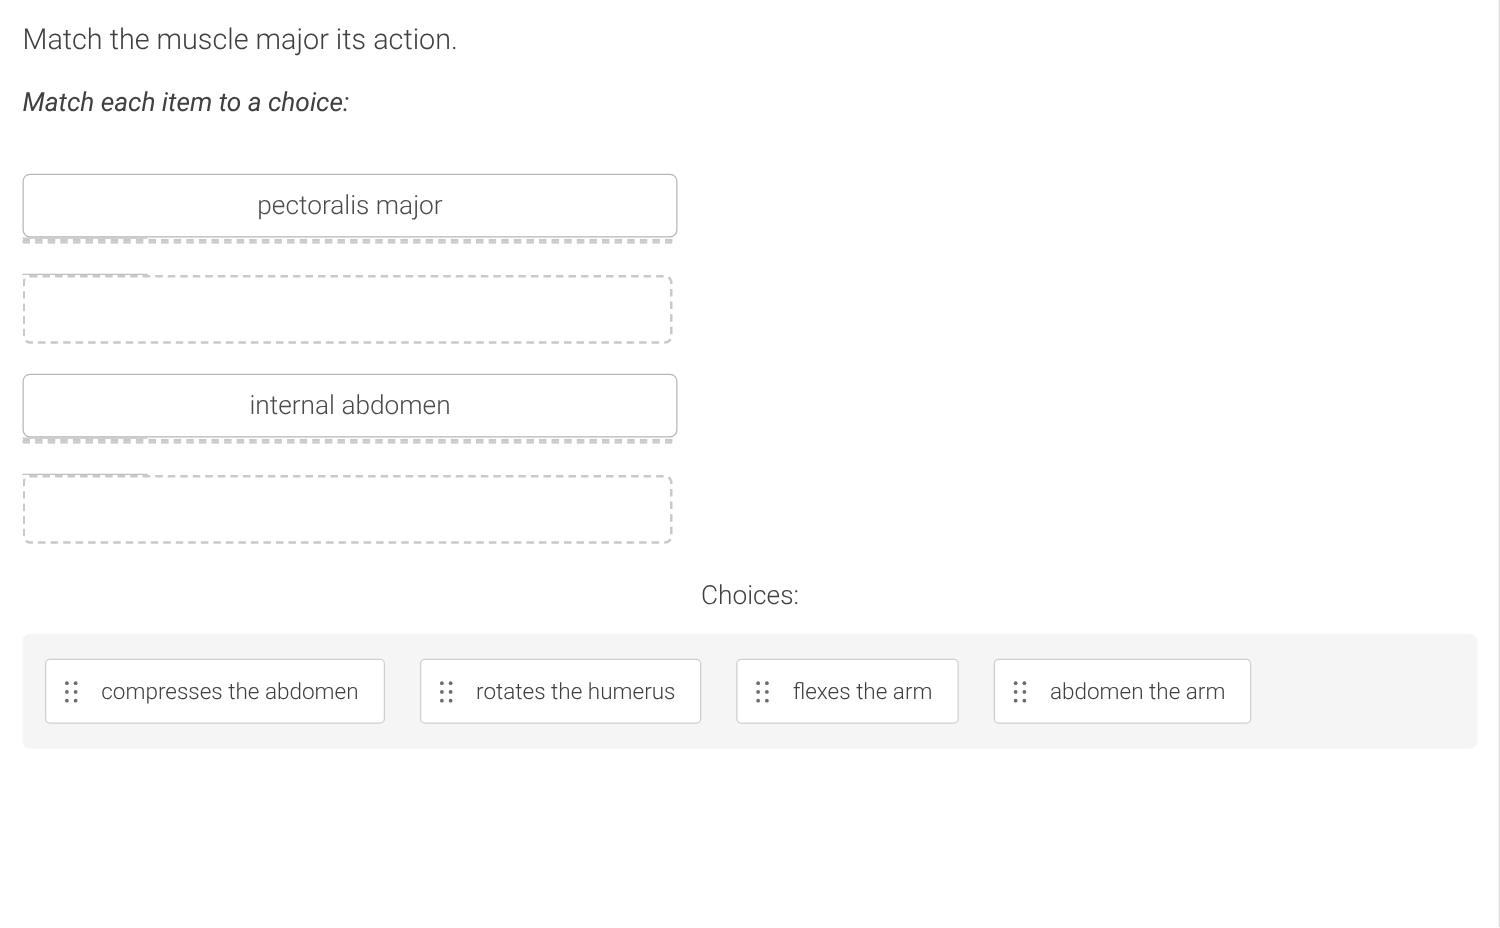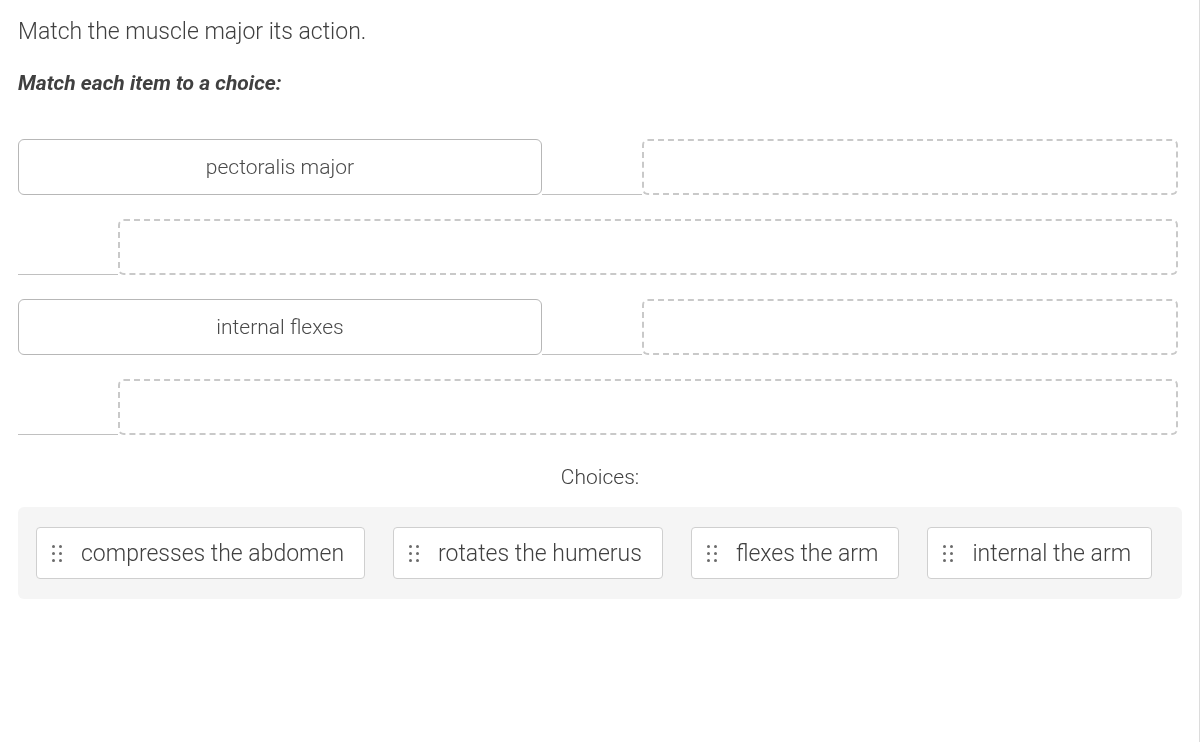--- a/index.html
+++ b/index.html
@@ -14,33 +14,34 @@
   }
   .question-title {
     font-size: 23px;
     font-weight: 300;
     color: #404040;
     margin-bottom: 26px;
   }
   .instruction {
     font-size: 21px;
     font-style: italic;
-    font-weight: 700;
+    font-weight: 400;
     color: #404040;
     margin-bottom: 44px;
   }
   .match-area {
     margin-left: 0;
     margin-bottom: 30px;
   }
   .match-row {
     display: flex;
-    align-items: flex-end;
+    align-items: flex-start;
     margin-bottom: 24px;
     height: 56px;
+    flex-direction: column;
   }
   .prompt-box {
     width: 524px;
     height: 56px;
     border: 1px solid #b7b7b7;
     border-radius: 6px;
     display: flex;
     align-items: center;
     justify-content: center;
     font-size: 21px;
@@ -79,21 +80,21 @@
     gap: 20px 28px;
   }
   .choice-chip {
     background: #ffffff;
     border: 1px solid #cfcfcf;
     border-radius: 4px;
     height: 52px;
     display: inline-flex;
     align-items: center;
     padding: 0 20px 0 14px;
-    font-size: 23px;
+    font-size: 18px;
     font-weight: 300;
     color: #404040;
     cursor: grab;
   }
   .drag-dots {
     width: 12px;
     height: 18px;
     position: relative;
     margin-right: 18px;
     flex-shrink: 0;
@@ -133,21 +134,21 @@
     <div class="connector"></div>
     <div class="drop-box"></div>
   </div>
 
   <div class="match-row">
     <div class="connector"></div>
     <div class="drop-box"></div>
   </div>
 
   <div class="match-row">
-    <div class="prompt-box">internal flexes</div>
+    <div class="prompt-box">internal abdomen</div>
     <div class="connector"></div>
     <div class="drop-box"></div>
   </div>
 
   <div class="match-row">
     <div class="connector"></div>
     <div class="drop-box"></div>
   </div>
 
 </div>
@@ -194,18 +195,18 @@
 
   <div class="choice-chip">
     <span class="drag-dots">
         <span></span>
         <span></span>
         <span></span>
         <span></span>
         <span></span>
         <span></span>
       </span>
-    <span>internal the arm</span>
+    <span>abdomen the arm</span>
   </div>
 
 </div>
 
 <div class="right-border"></div>
 
 </body></html>

